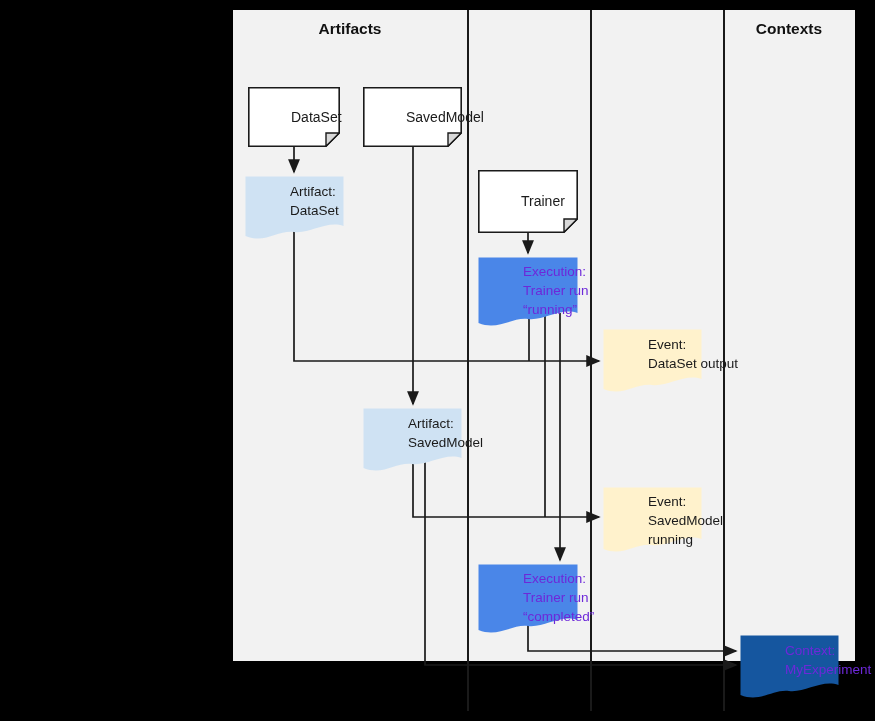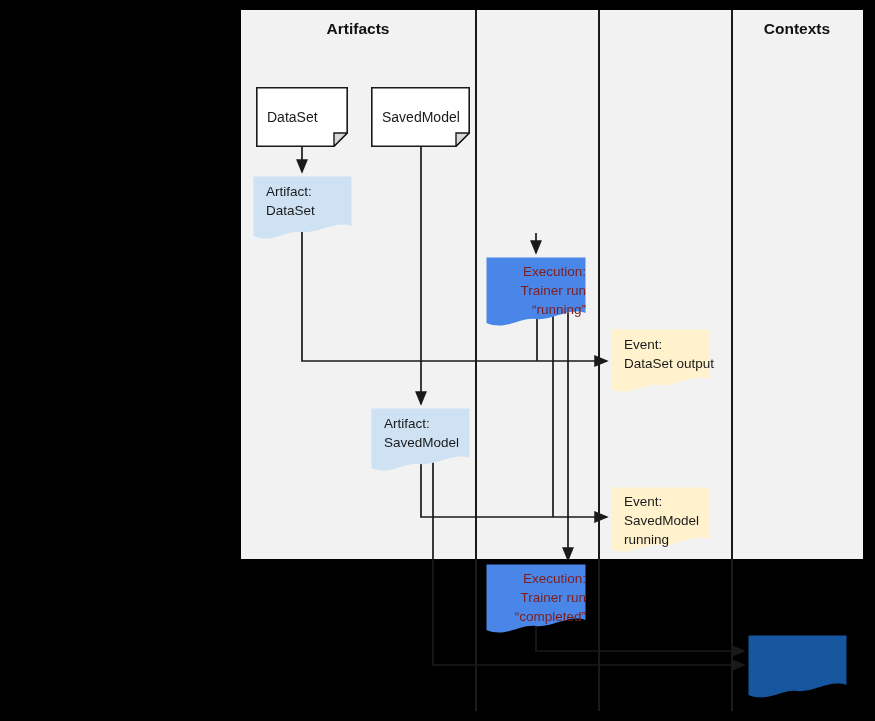--- a/index.html
+++ b/index.html
@@ -1,29 +1,29 @@
 <!DOCTYPE html>
 <html style="--canvas_bg: #f2f2f2; --artifact_fill: #cfe2f3; --execution_fill: #4a86e8; --event_fill: #fff2cc; --context_fill: #15569f;"><head>
 <meta charset="utf-8">
 <style>
   html,body{margin:0;padding:0;background:#000;width:875px;height:721px;overflow:hidden;
             font-family:"Liberation Sans",sans-serif;}
   .stage{position:relative;width:875px;height:721px;background:#000;}
-  .canvas{position:absolute;left:241px;top:10px;width:622px;height:549px;background:var(--canvas_bg,#f2f2f2);}
+  .canvas{position:absolute;left:233px;top:10px;width:622px;height:651px;background:var(--canvas_bg,#f2f2f2);}
   .divider{position:absolute;top:0;width:2px;height:701px;background:#1a1a1a;}
   .col-header{position:absolute;top:8px;height:22px;line-height:22px;text-align:center;
               font-weight:bold;font-size:15.5px;color:#111;}
   .wires{position:absolute;left:0;top:0;width:622px;height:701px;z-index:1;}
   .node{position:absolute;z-index:2;}
   .node svg{position:absolute;left:0;top:0;}
   .node .txt{position:relative;z-index:3;font-size:13.5px;line-height:19px;color:#1a1a1a;
-             padding:6px 0 0 13px;}
+             padding:6px 0 0 13px;margin-left:32px;}
   .node .txt span{display:block;white-space:nowrap;}
   .srcbox .txt{padding:0 0 0 11px;display:flex;align-items:center;font-size:14px;}
-  .white-text .txt{color:#7f1d1d;text-align:right;}
+  .white-text .txt{color:#6d28d9;}
   .fill-artifact{fill:var(--artifact_fill,#cfe2f3);}
   .fill-execution{fill:var(--execution_fill,#4a86e8);}
   .fill-event{fill:var(--event_fill,#fff2cc);}
   .fill-context{fill:var(--context_fill,#15569f);}
 </style>
 </head>
 <body>
 
 <div class="stage">
   <div class="canvas">
@@ -68,20 +68,29 @@
     <div class="node srcbox" style="left:130px;top:77px;width:99px;height:60px">
       <svg width="99" height="60">
         <path d="M0.8,0.8 H98.2 V46 L85,59.2 H0.8 Z" fill="#ffffff" stroke="#1a1a1a" stroke-width="1.6"></path>
         <path d="M85,59.2 L98.2,46 L85,46 Z" fill="#d9d9d9" stroke="#1a1a1a" stroke-width="1.4"></path>
       </svg>
       <div class="txt" style="height:60px">
           <span>SavedModel</span>
         </div>
     </div>
 
+    <div class="node srcbox" style="left:245px;top:160px;width:100px;height:63px">
+      <svg width="100" height="63">
+        <path d="M0.8,0.8 H99.2 V49 L86,62.2 H0.8 Z" fill="#ffffff" stroke="#1a1a1a" stroke-width="1.6"></path>
+        <path d="M86,62.2 L99.2,49 L86,49 Z" fill="#d9d9d9" stroke="#1a1a1a" stroke-width="1.4"></path>
+      </svg>
+      <div class="txt" style="height:63px">
+          <span>Trainer</span>
+        </div>
+    </div>
 
     <div class="node" style="left:12px;top:166px;width:99px;height:70px">
       <svg width="99" height="70">
         <path class="fill-artifact" d="M0.5,0.5 H98.5 V50 C82,44 65,58 49,56 C33,54 20,68 0.5,60 Z"></path>
       </svg>
       <div class="txt">
         <span>Artifact:</span>
         <span>DataSet</span>
       </div>
     </div>
@@ -136,16 +145,20 @@
         <span>Event:</span>
         <span>SavedModel</span>
         <span>running</span>
       </div>
     </div>
 
     <div class="node white-text" style="left:507px;top:625px;width:99px;height:70px">
       <svg width="99" height="70">
         <path class="fill-context" d="M0.5,0.5 H98.5 V50 C82,44 65,58 49,56 C33,54 20,68 0.5,60 Z"></path>
       </svg>
+      <div class="txt">
+        <span>Context:</span>
+        <span>MyExperiment</span>
+      </div>
     </div>
 
   </div>
 </div>
 
 </body></html>

